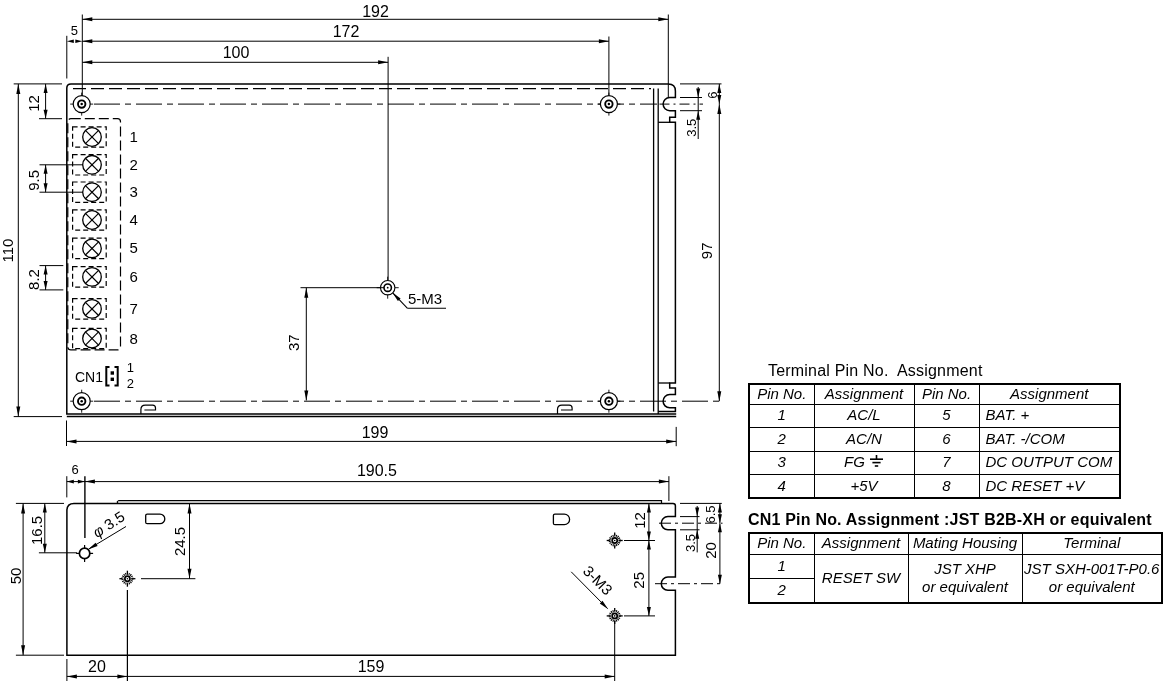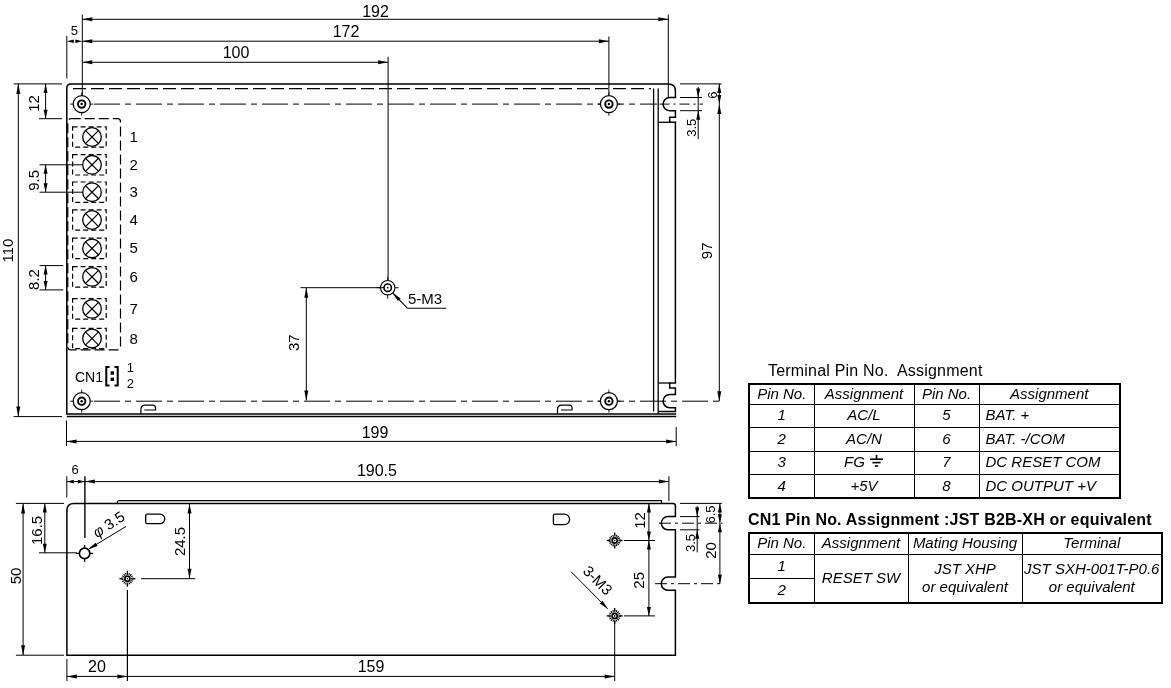--- a/index.html
+++ b/index.html
@@ -389,27 +389,27 @@
           <td>3</td>
           <td>FG <svg width="15" height="14" viewBox="0 0 15 14" style="vertical-align:-2px">
               <g stroke="#000" stroke-width="1.6" fill="none">
                 <path d="M7.5 0 V4.2"></path>
                 <path d="M1 4.2 H14"></path>
                 <path d="M3.4 7.6 H11.6"></path>
                 <path d="M5.8 11 H9.2"></path>
               </g>
             </svg></td>
           <td>7</td>
-          <td class="lft">DC RESET COM</td>
+          <td class="lft">DC OUTPUT COM</td>
         </tr>
 <tr style="height:24px;">
           <td>4</td>
           <td>+5V</td>
           <td>8</td>
-          <td class="lft">DC OUTPUT +V</td>
+          <td class="lft">DC RESET +V</td>
         </tr>
 </tbody>
     </table>
 
 <div class="ttl" style="left:748px;top:511px;font-weight:bold;">CN1 Pin No. Assignment :JST B2B-XH or equivalent</div>
 
 <table style="left:748px;top:532px;width:413px;border:2.2px solid #000;">
 <colgroup>
         <col style="width:65px">
         <col style="width:94px">

